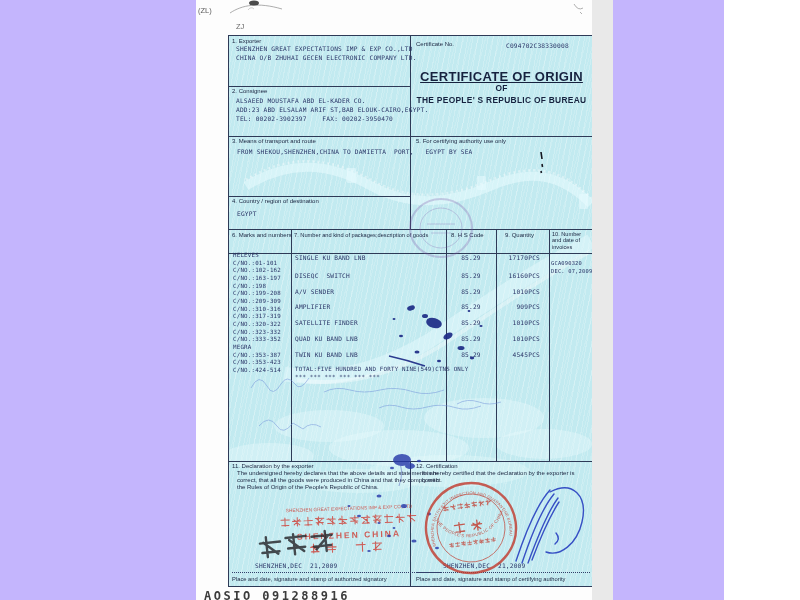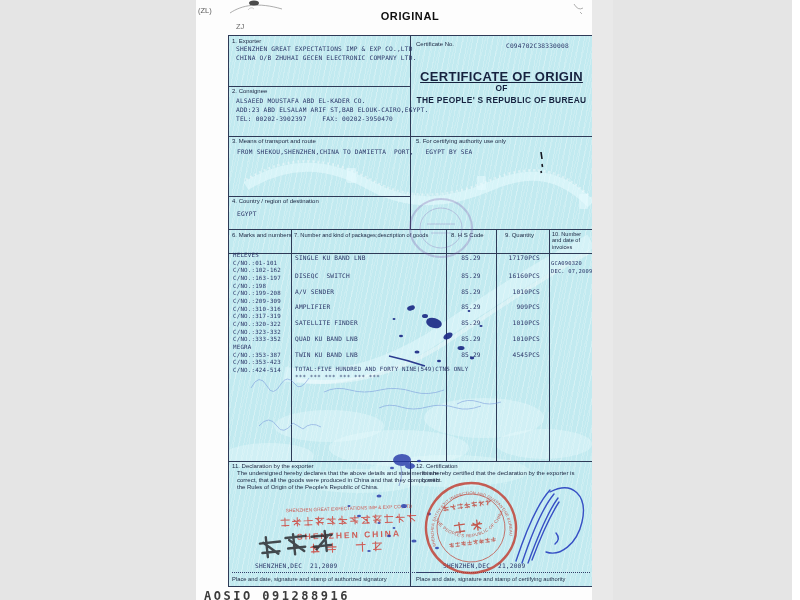--- a/index.html
+++ b/index.html
@@ -1,16 +1,16 @@
 <!DOCTYPE html>
 <html style="--paper: #c2eaf0; --border: #2e3a57; --ink: #2a3567;"><head>
 <meta charset="utf-8">
 <style>
   html,body{margin:0;padding:0;background:#ffffff;}
-  #viewport{position:relative;width:792px;height:600px;overflow:hidden;background:#e5e5e5;
+  #viewport{position:relative;width:724px;height:600px;overflow:hidden;background:#c4b5fd;
     font-family:"Liberation Sans",sans-serif;}
   #page{position:absolute;left:196px;top:0;width:417px;height:600px;background:#fdfdfd;}
   #edge-strip{position:absolute;left:396px;top:0;width:21px;height:600px;background:#e9e9e9;}
   #zl-note{position:absolute;left:2px;top:6px;font-size:7.5px;color:#5a5a5a;}
   #zj-note{position:absolute;left:40px;top:22px;font-size:7.5px;color:#6a6a6a;}
   #original-heading{position:absolute;left:134px;top:10px;width:160px;text-align:center;
     font-size:11px;font-weight:bold;letter-spacing:.6px;color:#0f0f0f;}
   #bottom-serial{position:absolute;left:8px;top:589px;font:bold 12px/14px "DejaVu Sans Mono",monospace;
     color:#3c3c3c;letter-spacing:2.5px;}
   
@@ -48,21 +48,20 @@
 
     <svg class="decor" width="417" height="30" viewBox="0 0 417 30">
       <path d="M 34,13 C 46,5 62,2 86,9" stroke="#8a8a8a" stroke-width="1" fill="none" opacity=".7"></path>
       <ellipse cx="58" cy="3" rx="5" ry="2.5" fill="#2c2c2c" opacity=".85"></ellipse>
       <path d="M 52,10 q 3,-4 6,-1" stroke="#9a9a9a" stroke-width=".8" fill="none" opacity=".6"></path>
       <path d="M 378,4 q 4,7 9,4 M 384,12 l 2,2" stroke="#8f8f8f" stroke-width="1" fill="none" opacity=".7"></path>
     </svg>
 
     <div id="zl-note">(ZL)</div>
     <div id="zj-note">ZJ</div>
-    <div id="original-heading">ORIGINAL</div>
 
     <div id="cert">
       <div class="waves"></div>
 
       <svg class="decor" width="364" height="550" viewBox="0 0 364 550">
         <path d="M 17,150 C 62,122 102,128 142,150 C 182,172 222,167 262,150 C 302,133 332,138 362,168" stroke="#eafcff" stroke-width="9" fill="none" opacity=".55"></path>
         <path d="M 17,144 C 62,116 102,122 142,144 C 182,166 222,161 262,144 C 302,127 332,132 362,162" stroke="#ffffff" stroke-width="2.5" stroke-dasharray="2 3" fill="none" opacity=".4"></path>
         <rect x="118" y="132" width="9" height="15" rx="1" fill="#eafcff" opacity=".5"></rect>
         <rect x="248" y="140" width="9" height="14" rx="1" fill="#eafcff" opacity=".5"></rect>
         <rect x="350" y="158" width="9" height="15" rx="1" fill="#eafcff" opacity=".5"></rect>

